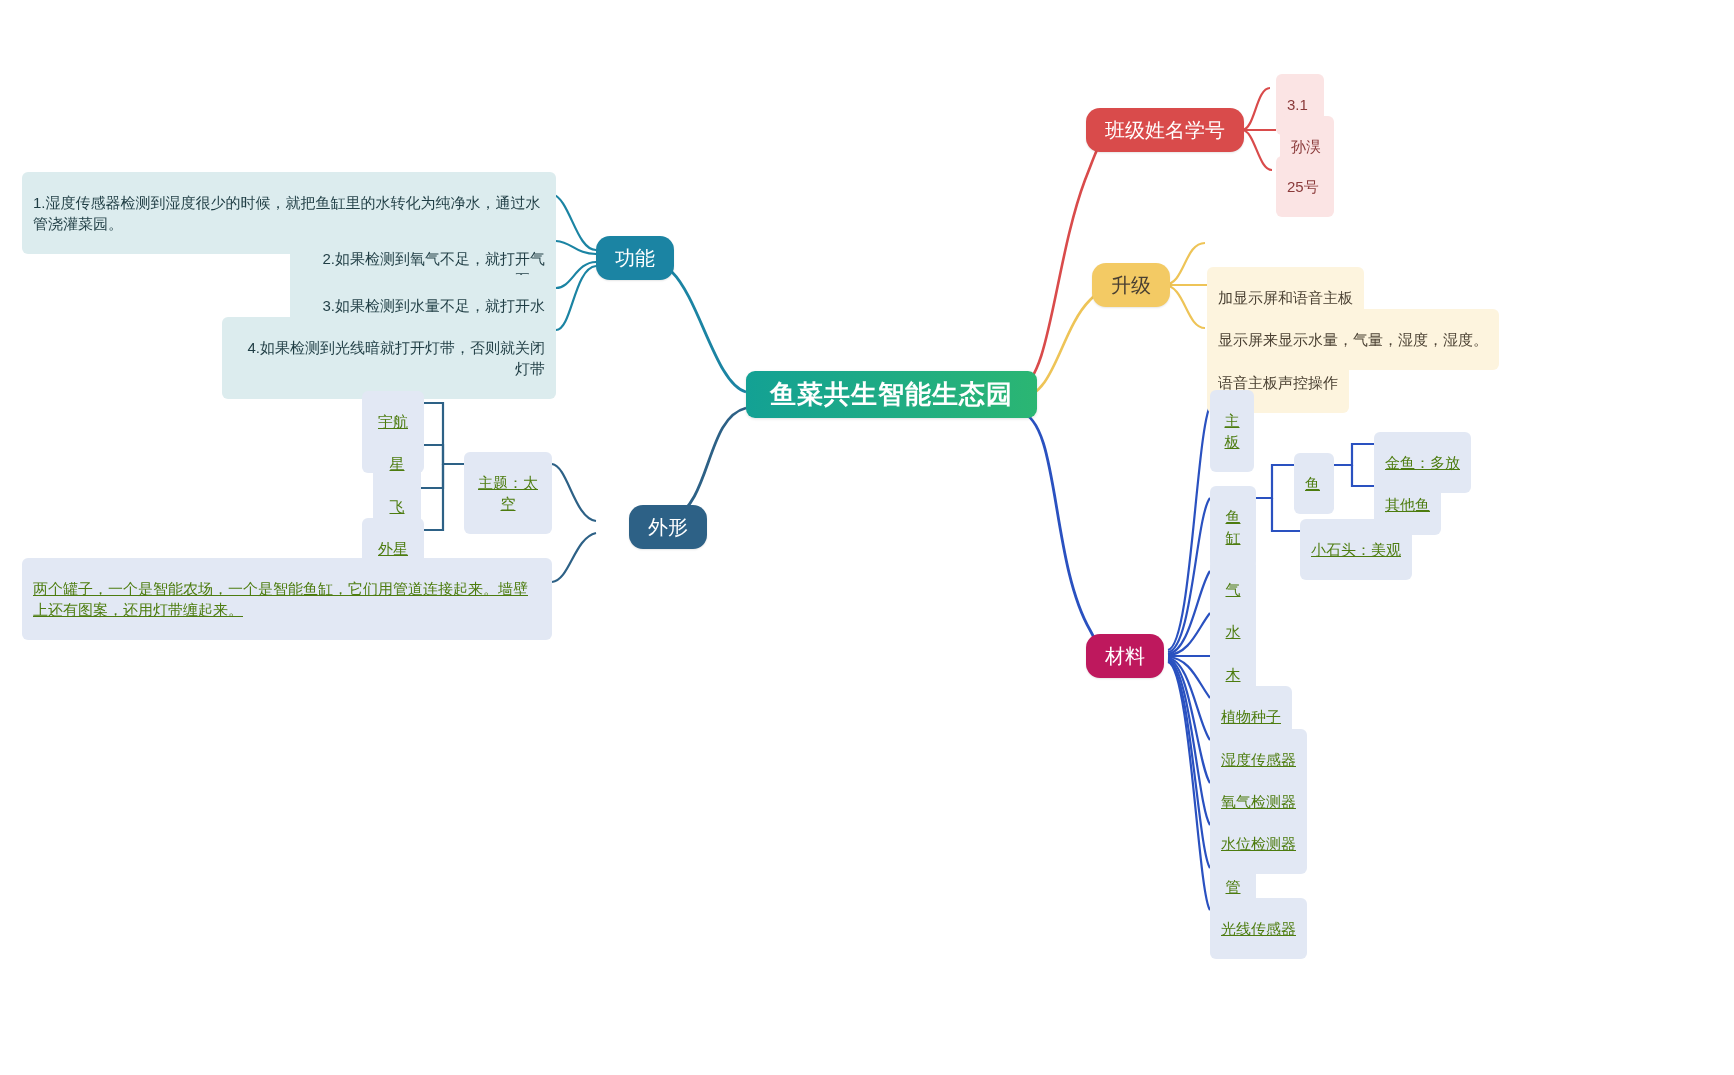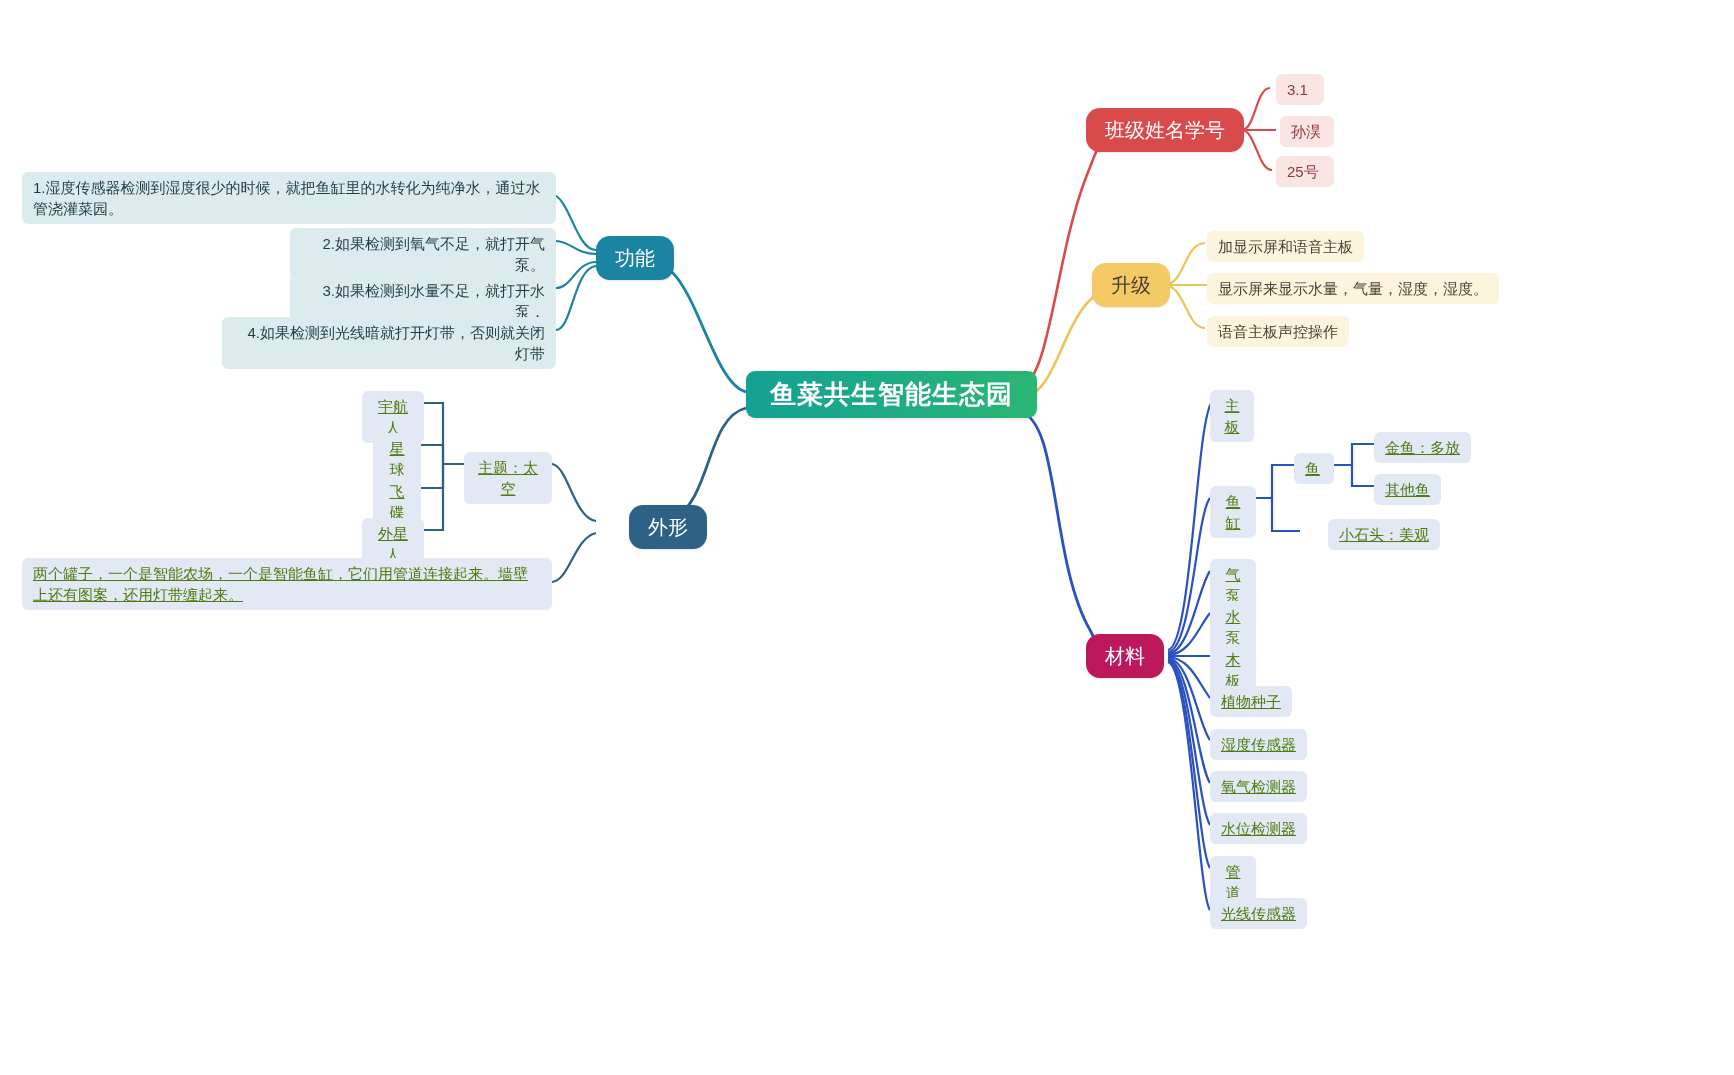--- a/index.html
+++ b/index.html
@@ -63,26 +63,26 @@
   .l1.red    { background: #d94b4b; }
   .l1.yellow { background: #f3ca64; color: #4a4032; }
   .l1.blue   { background: #be185d; }
   .l1.teal   { background: #1b84a3; }
   .l1.steel  { background: #2d6186; }
 
   
   .soft {
     border-radius: 6px;
     font-size: 15px;
-    padding: 5px 11px;
+    padding: 20px 11px;
     line-height: 21px;
     white-space: normal;
   }
   .soft.pink  { background: #fbe4e4; color: #8a3a3a; }
-  .soft.cream { background: #fdf4de; color: #4a4032; }
+  .soft.cream { background: #fdf4de; color: #4a4032; margin-top: 36px; }
   .soft.lav   { background: #e2e8f4; color: #4d7c0f; text-decoration: underline; }
   .soft.mint  { background: #dcecee; color: #1f3d44; }
   .soft.center { text-align: center; }
   .soft.right  { text-align: right; }
 </style>
 </head>
 <body>
 
 <div id="canvas">
 
@@ -180,21 +180,21 @@
   </div>
   <div class="node soft lav center" style="left:1294px; top:453px; width:40px;">
     <span>鱼</span>
   </div>
   <div class="node soft lav center" style="left:1374px; top:432px;">
     <span>金鱼：多放</span>
   </div>
   <div class="node soft lav center" style="left:1374px; top:474px;">
     <span>其他鱼</span>
   </div>
-  <div class="node soft lav center" style="left:1300px; top:519px;margin-left:28px;">
+  <div class="node soft lav center" style="left:1300px; top:519px;">
     <span>小石头：美观</span>
   </div>
 
   <div class="node soft lav center" style="left:1210px; top:559px; width:46px;">
     <span>气泵</span>
   </div>
   <div class="node soft lav center" style="left:1210px; top:601px; width:46px;">
     <span>水泵</span>
   </div>
   <div class="node soft lav center" style="left:1210px; top:644px; width:46px;">

